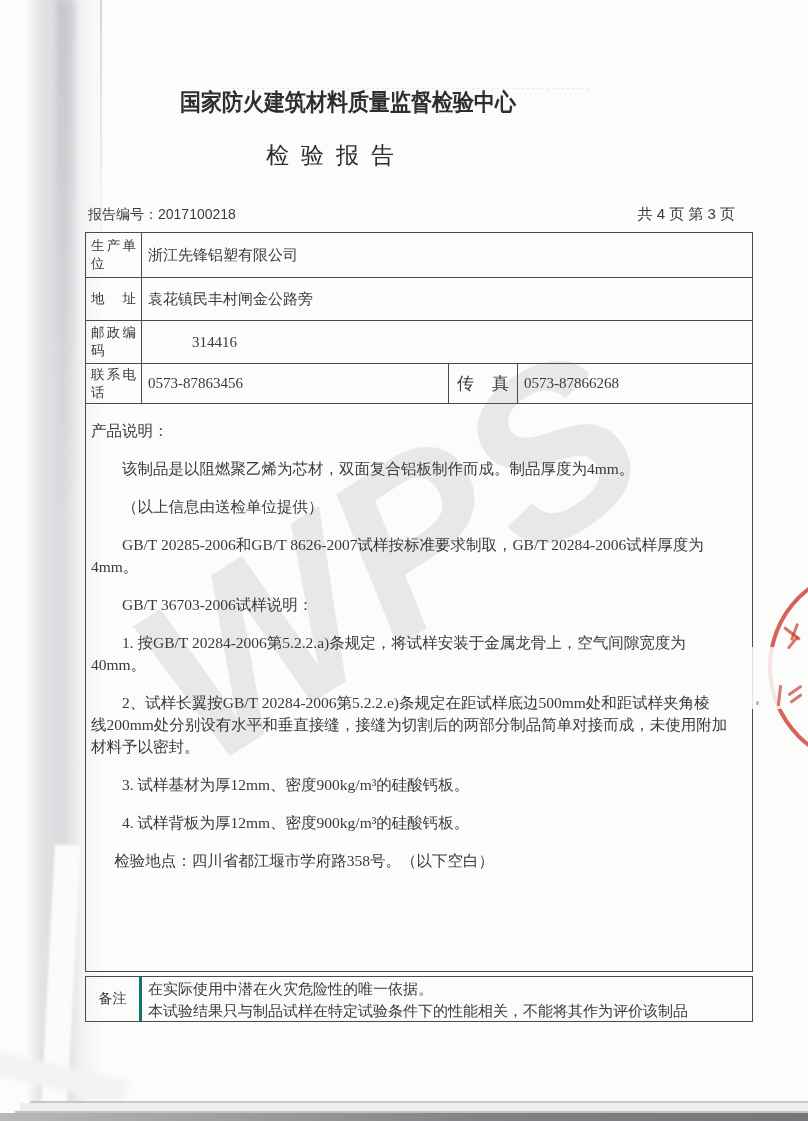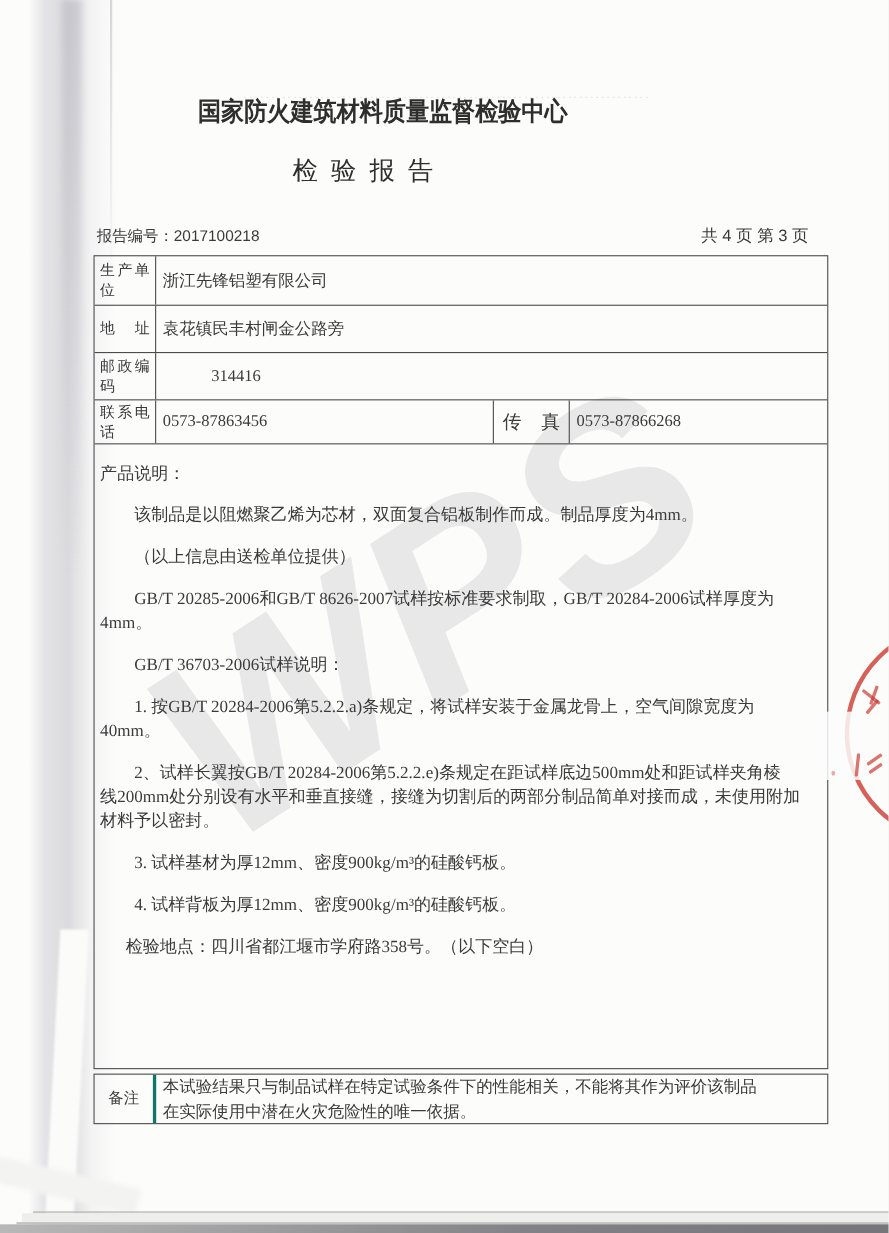--- a/index.html
+++ b/index.html
@@ -168,22 +168,22 @@
       </div>
       <div class="p">
         <div class="ln ind15">检验地点：四川省都江堰市学府路358号。（以下空白）</div>
       </div>
     </div>
   </div>
 
   <div class="tbl tbl-remark">
     <div class="rem-lbl">备注</div>
     <div class="rem-txt">
+      <div class="ln">在实际使用中潜在火灾危险性的唯一依据。</div>
       <div class="ln">本试验结果只与制品试样在特定试验条件下的性能相关，不能将其作为评价该制品</div>
-      <div class="ln">在实际使用中潜在火灾危险性的唯一依据。</div>
     </div>
   </div>
 
   <div class="stamp">
     <div class="stamp-ring"></div>
     <div class="stamp-fade"></div>
     <div class="mk m1"></div>
     <div class="mk m2"></div>
     <div class="mk m3"></div>
     <div class="mk m4"></div>

